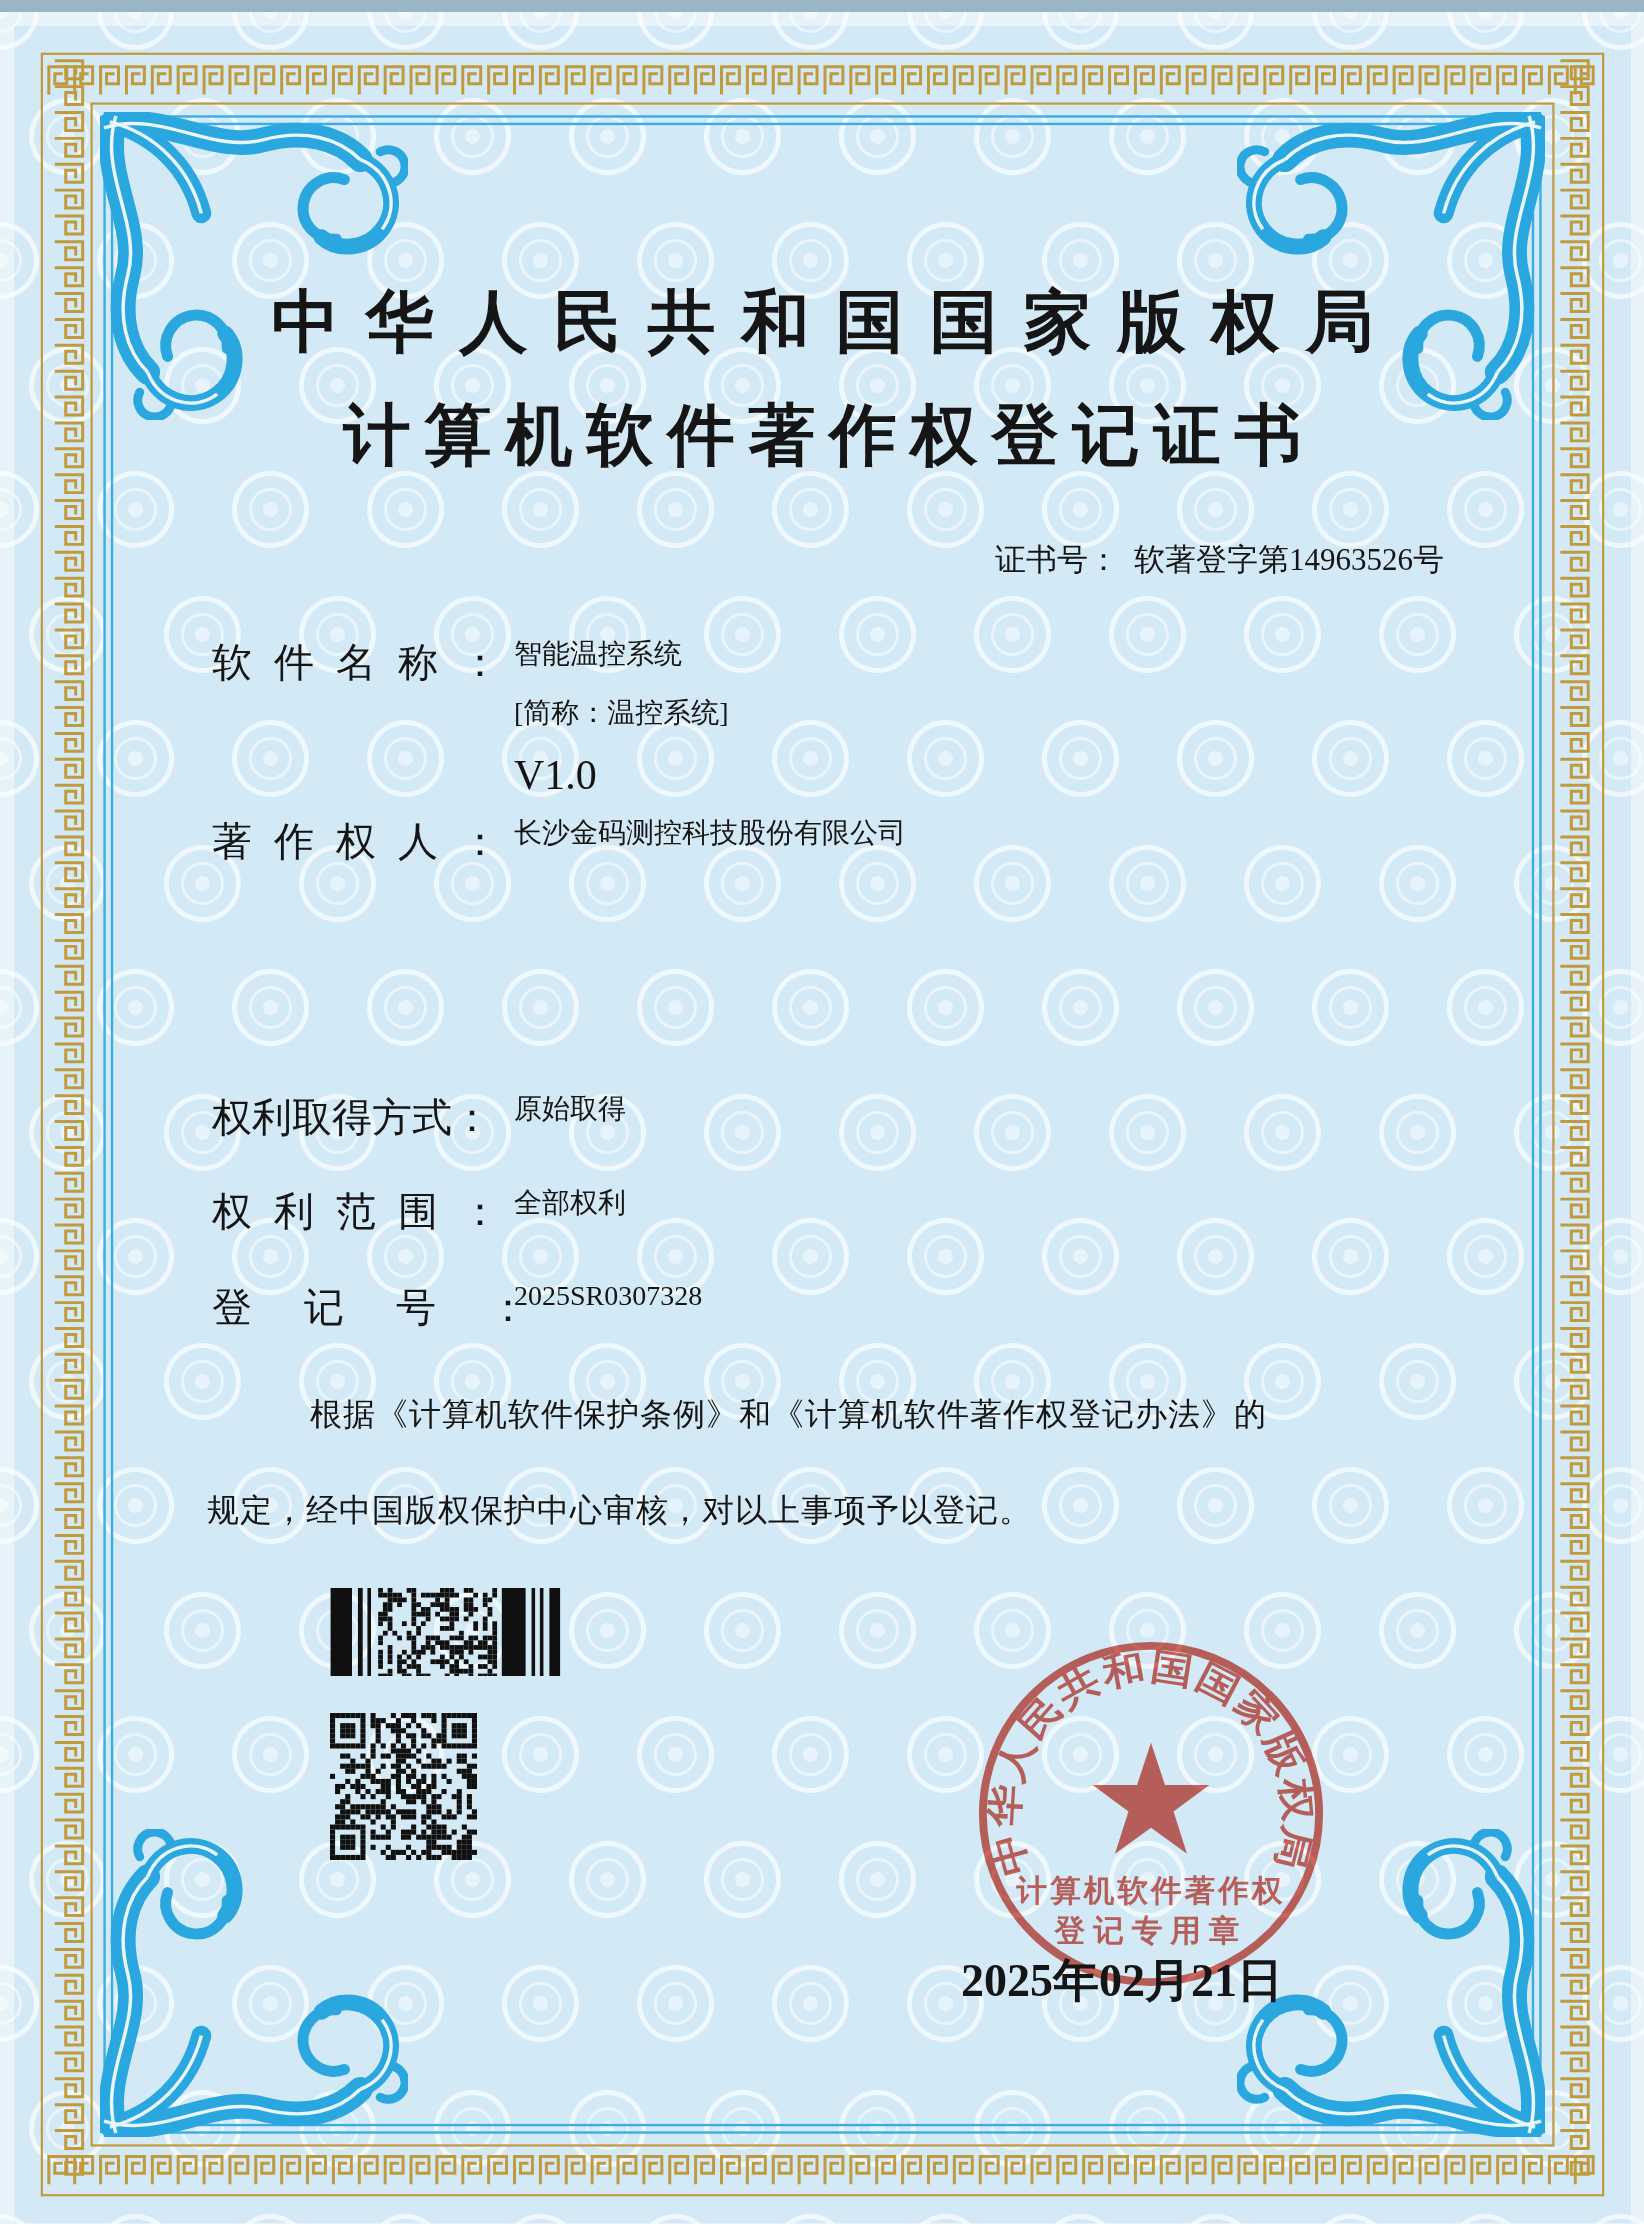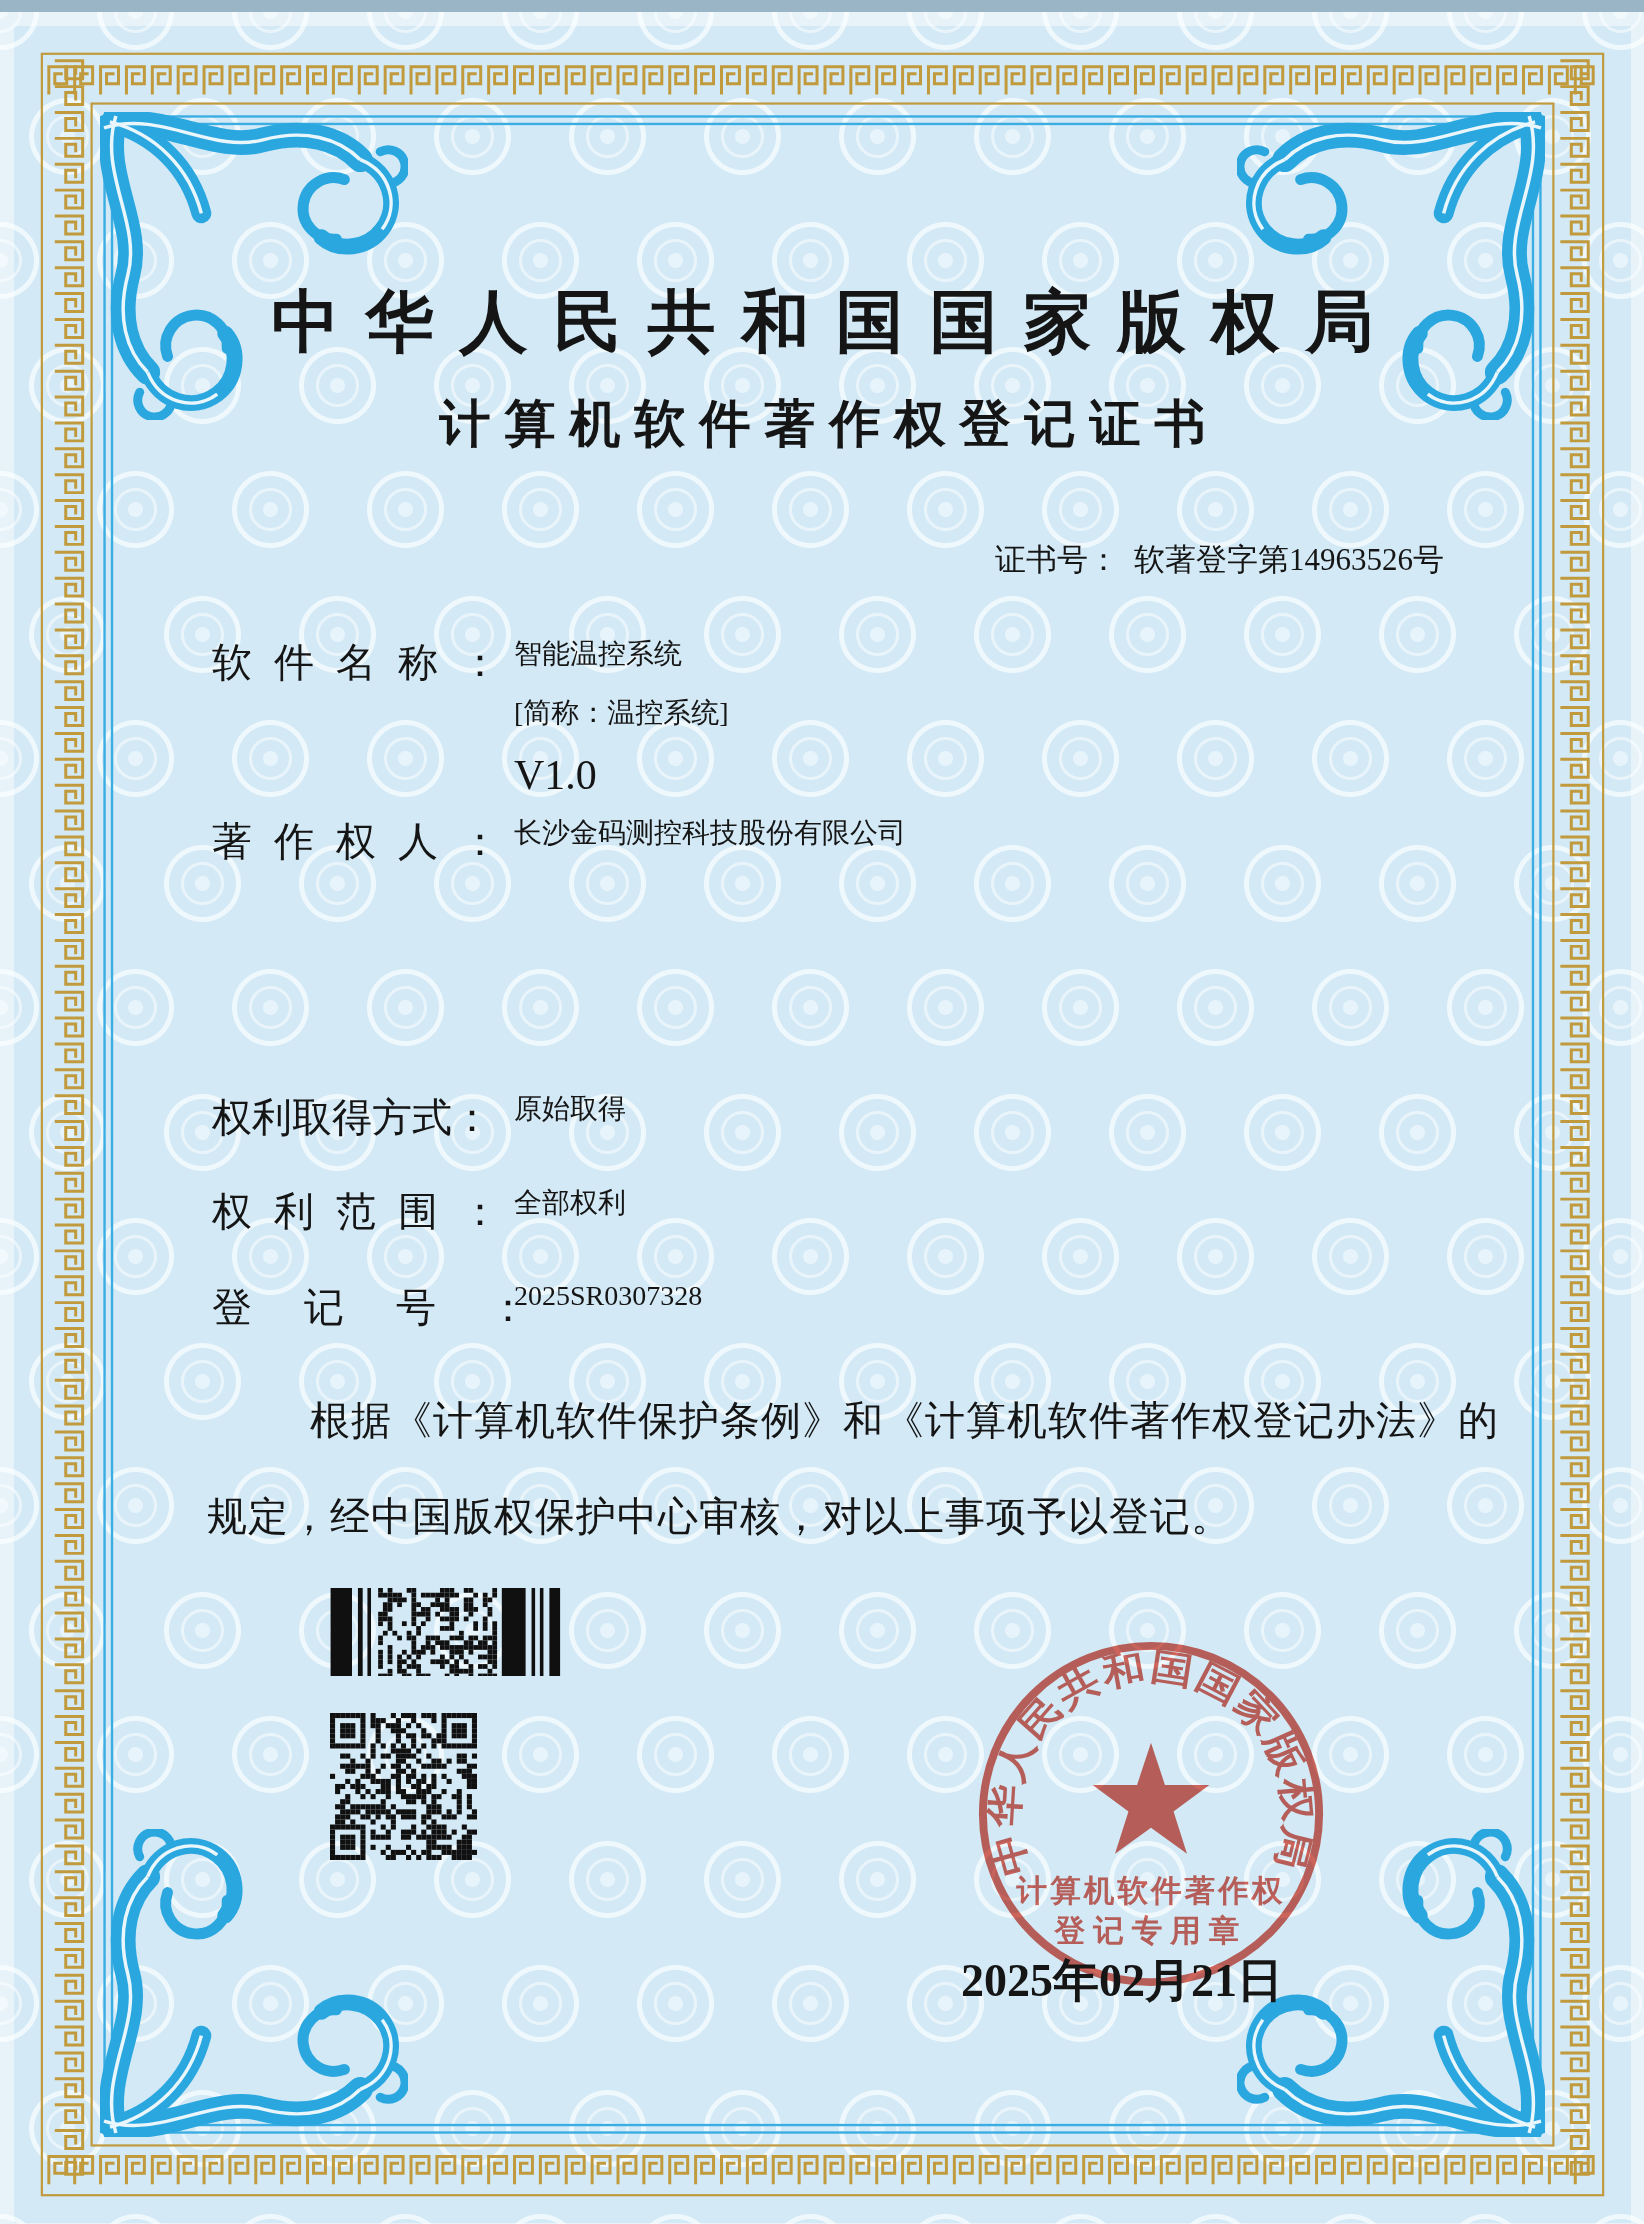--- a/index.html
+++ b/index.html
@@ -23,34 +23,34 @@
     box-shadow:inset 0 0 0 14px rgba(255,255,255,.45);
   }
   .deco-svg{position:absolute;left:0;top:0;z-index:1;}
   .corner{position:absolute;width:308px;height:308px;z-index:1;}
   .corner.tl{left:100px;top:100px;}
   .corner.tr{left:1237px;top:100px;transform:scaleX(-1);}
   .corner.bl{left:100px;top:1817px;transform:scaleY(-1);}
   .corner.br{left:1237px;top:1817px;transform:scale(-1,-1);}
   .abs{position:absolute;z-index:2;white-space:nowrap;}
   .authority{left:0;top:265px;width:100%;text-align:center;font-size:68px;font-weight:700;letter-spacing:26px;padding-left:26px;box-sizing:border-box;}
-  .cert-title{left:0;top:378px;width:100%;text-align:center;font-size:51px;font-weight:700;letter-spacing:14px;padding-left:14px;box-sizing:border-box;}
+  .cert-title{left:0;top:378px;width:100%;text-align:center;font-size:67px;font-weight:700;letter-spacing:14px;padding-left:14px;box-sizing:border-box;}
   .cert-no{left:995px;top:527px;font-size:31px;display:flex;gap:15px;}
   .row-label{left:212px;font-size:40px;}
   .ls-wide{letter-spacing:22px;}
   .ls-reg{letter-spacing:52px;}
   .row-value{left:514px;font-size:28px;}
   .t-name1{top:623px;}
   .t-name2{top:682px;}
   .t-name3{top:739px;font-size:42px;}
   .t-owner{top:802px;}
   .t-acq{top:1078px;}
   .t-scope{top:1172px;}
   .t-reg{top:1268px;}
-  .statement{font-size:40px;letter-spacing:1px;}
+  .statement{font-size:32px;letter-spacing:1px;}
   .st1{left:310px;top:1381px;}
   .st2{left:207px;top:1477px;}
   .barcode{position:absolute;left:330px;top:1576px;z-index:2;}
   .qrcode{position:absolute;left:330px;top:1701px;z-index:2;}
   .seal{position:absolute;left:973px;top:1624px;width:356px;height:356px;z-index:3;opacity:.92;mix-blend-mode:multiply;}
   .seal text{font-family:"Liberation Serif","DejaVu Serif",serif;font-weight:600;}
   .date{left:903px;top:1938px;width:438px;text-align:center;font-size:46px;font-weight:600;z-index:4;}
 </style>
 </head>
 <body>

